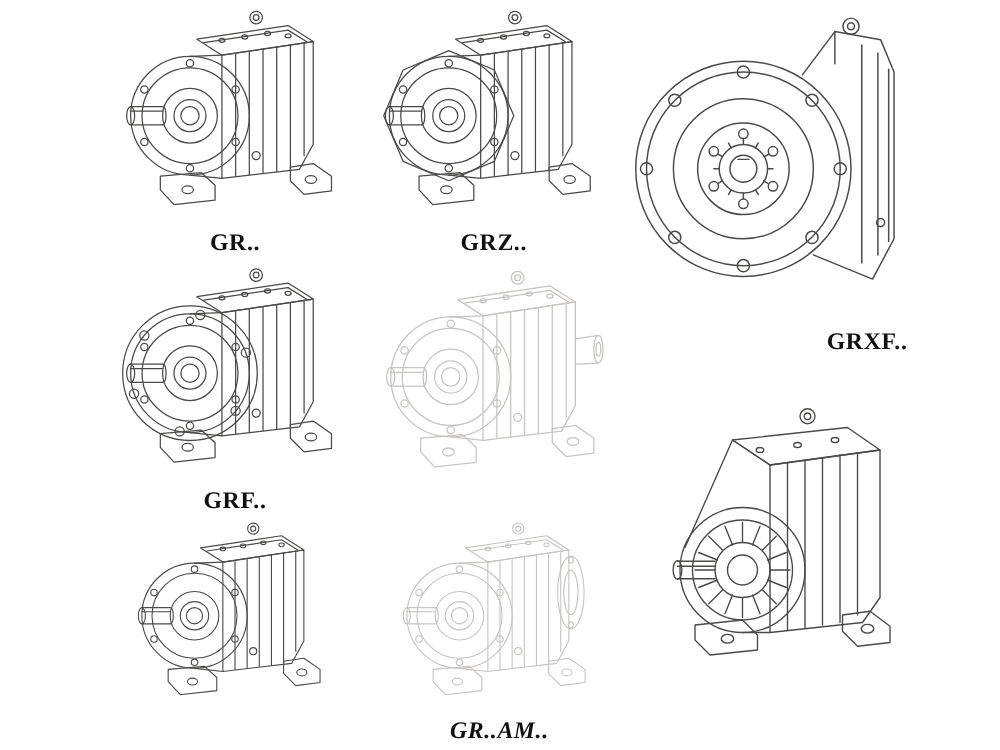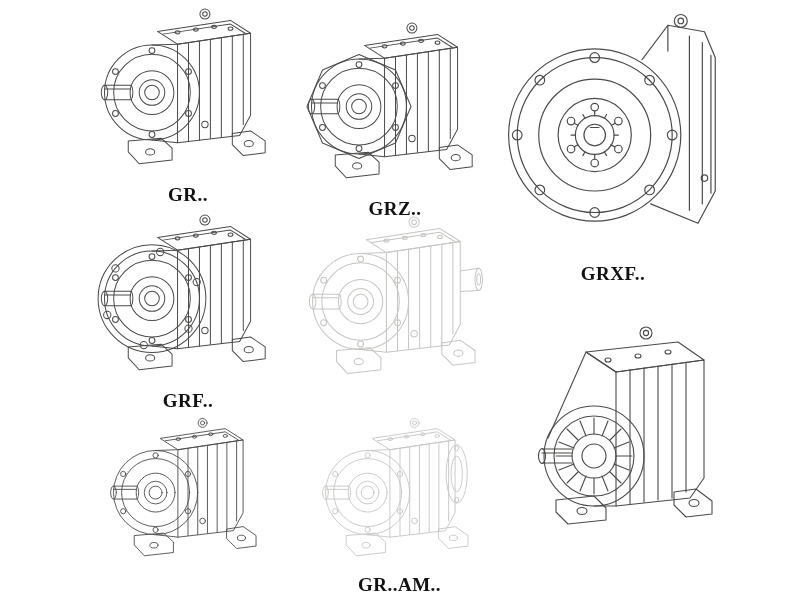--- a/index.html
+++ b/index.html
@@ -119,31 +119,31 @@
 </svg>
 </div>
 
 <figure class="product" style="left:88px;top:4px;width:200px;">
   <svg class="drawing solid" width="183" height="178" viewBox="0 0 200 195">
     <use href="#sym-iso"></use>
   </svg>
   <figcaption class="label">GR..</figcaption>
 </figure>
 
-<figure class="product" style="left:295px;top:18px;width:200px;">
+<figure class="product" style="left:295px;top:4px;width:200px;">
   <svg class="drawing solid" width="183" height="178" viewBox="0 0 200 195">
     <use href="#sym-iso"></use>
     <g fill="none" stroke="currentColor" stroke-width="1.1" stroke-linejoin="round">
       <path d="M60,40 L100,57 L117,97 L100,137 L60,154 L20,137 L3,97 L20,57 Z"></path>
     </g>
   </svg>
   <figcaption class="label">GRZ..</figcaption>
 </figure>
 
-<figure class="product" style="left:500px;top:8px;width:226px;">
+<figure class="product" style="left:500px;top:8px;width:226px;text-align:right;">
   <svg class="drawing solid" width="226" height="253" viewBox="0 0 210 235">
     <use href="#sym-grxf"></use>
   </svg>
   <figcaption class="label">GRXF..</figcaption>
 </figure>
 
 <figure class="product" style="left:88px;top:210px;width:200px;text-align:center;">
   <svg class="drawing solid" width="183" height="178" viewBox="0 0 200 195">
     <use href="#sym-iso"></use>
     <g fill="none" stroke="currentColor" stroke-width="1.1">
@@ -169,21 +169,21 @@
     </g>
   </svg>
 </figure>
 
 <figure class="product" style="left:88px;top:414px;width:200px;">
   <svg class="drawing solid" width="162" height="158" viewBox="0 0 200 195">
     <use href="#sym-iso"></use>
   </svg>
 </figure>
 
-<figure class="product" style="left:292px;top:414px;width:215px;">
+<figure class="product" style="left:292px;top:414px;width:215px;font-style:italic;">
   <svg class="drawing light" width="162" height="158" viewBox="0 0 200 195">
     <use href="#sym-iso"></use>
     <g fill="none" stroke="currentColor" stroke-width="1.1">
       <ellipse cx="170" cy="74" rx="13" ry="36"></ellipse>
       <ellipse cx="170" cy="74" rx="7" ry="22"></ellipse>
       <ellipse cx="170" cy="42" rx="2.5" ry="3"></ellipse>
       <ellipse cx="170" cy="106" rx="2.5" ry="3"></ellipse>
     </g>
   </svg>
   <figcaption class="label">GR..AM..</figcaption>

